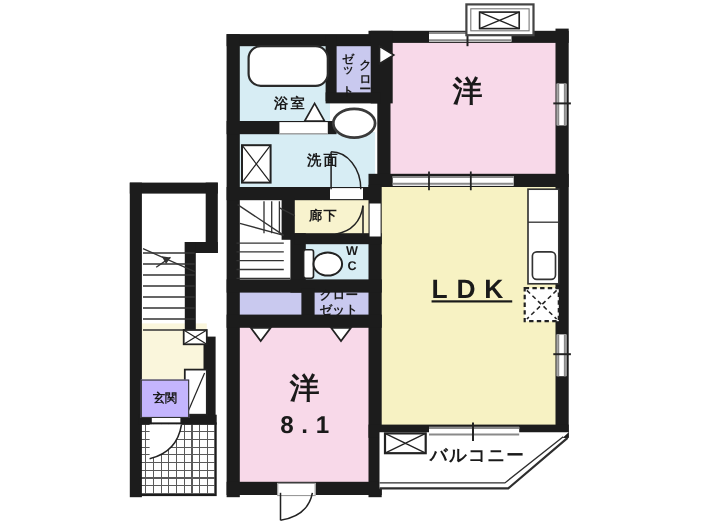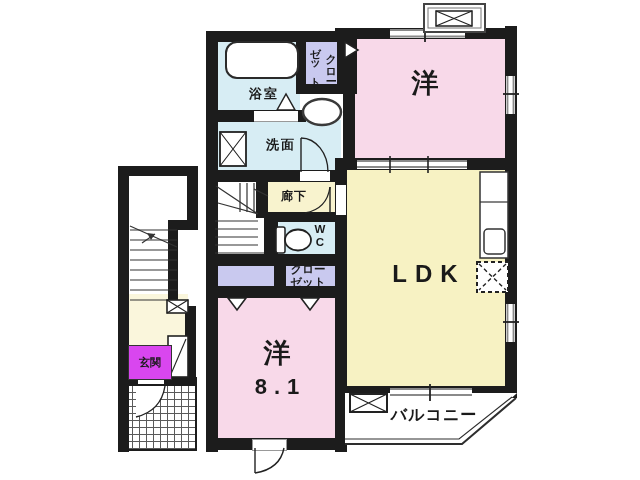--- a/index.html
+++ b/index.html
@@ -68,21 +68,21 @@
   <div class="wall" style="left: 168px; top: 220px; width: 10px; height: 88px; background-color: rgb(28, 28, 28);"></div>
   <div class="wall" style="left: 185px; top: 306px; width: 11px; height: 79px; background-color: rgb(28, 28, 28);"></div>
   <div class="wall" style="left: 126px; top: 377px; width: 12px; height: 9px; background-color: rgb(28, 28, 28);"></div>
   <div class="wall" style="left: 164px; top: 377px; width: 33px; height: 9px; background-color: rgb(28, 28, 28);"></div>
 
   <div class="open" style="left:254px;top:111px;width:44px;height:10px;border-bottom:1.5px solid #999;"></div>
   <div class="open" style="left:300px;top:171px;width:30px;height:10px;"></div>
   <div class="open" style="left:336px;top:185px;width:10px;height:30px;"></div>
   <div class="open" style="left:252px;top:439px;width:33px;height:10px;border:1px solid #999;"></div>
 
-  <div class="gbox" style="left: 128px; top: 345px; width: 42px; height: 33px; background-color: #d946ef;">
+  <div class="gbox" style="left: 128px; top: 345px; width: 42px; height: 33px; background-color: #c4b5fd;">
     <span class="lbl" style="position:static;font-size:11px;">玄関</span>
   </div>
 
   <svg class="art" width="640" height="480" viewBox="0 0 640 480">
 
     <g>
       <polygon points="345,393 517,393 462,444 345,444" fill="#ffffff" stroke="none"></polygon>
       <polyline points="345,444 462,444 516,398" fill="none" stroke="#2e2e2e" stroke-width="2"></polyline>
       <polyline points="345,439 459,439 512,397" fill="none" stroke="#2e2e2e" stroke-width="1.2"></polyline>
     </g>
@@ -204,39 +204,39 @@
     </g>
   </svg>
 
   <div class="lbl" style="left:235px;top:87px;width:58px;font-size:13px;letter-spacing:2px;">浴室</div>
 
   <div class="lbl vtext" style="left:303px;top:39px;width:40px;height:46px;">
     <span>クロー</span>
     <span>ゼット</span>
   </div>
 
-  <div class="lbl" style="left:252px;top:139px;width:58px;font-size:13px;letter-spacing:2px;font-family:Liberation Mono, monospace;">洗面</div>
+  <div class="lbl" style="left:265px;top:139px;width:58px;font-size:13px;letter-spacing:2px;">洗面</div>
 
   <div class="lbl" style="left:270px;top:190px;width:48px;font-size:12px;letter-spacing:1px;">廊下</div>
 
   <div class="lbl two" style="left:308px;top:223px;width:24px;font-size:11.5px;">
     <span>W</span>
     <span>C</span>
   </div>
 
   <div class="lbl two" style="left:280px;top:263px;width:56px;font-size:11.5px;line-height:1.15;">
     <span>クロー</span>
     <span>ゼット</span>
   </div>
 
   <div class="lbl two" style="left:375px;top:68px;width:100px;">
     <span style="font-size:27px;">洋</span>
   </div>
 
-  <div class="lbl two" style="left:365px;top:260px;width:120px;">
+  <div class="lbl two" style="left:365px;top:250px;width:120px;text-decoration:underline;">
     <span style="font-size:24px;letter-spacing:8px;margin-left:8px;">LDK</span>
   </div>
 
   <div class="lbl two" style="left:227px;top:338px;width:100px;">
     <span style="font-size:27px;">洋</span>
     <span class="num" style="font-size:22px;letter-spacing:7px;margin-top:5px;margin-left:7px;">8.1</span>
   </div>
 
   <div class="lbl" style="left:386px;top:406px;width:96px;font-size:16px;letter-spacing:1px;font-weight:600;">バルコニー</div>
 

